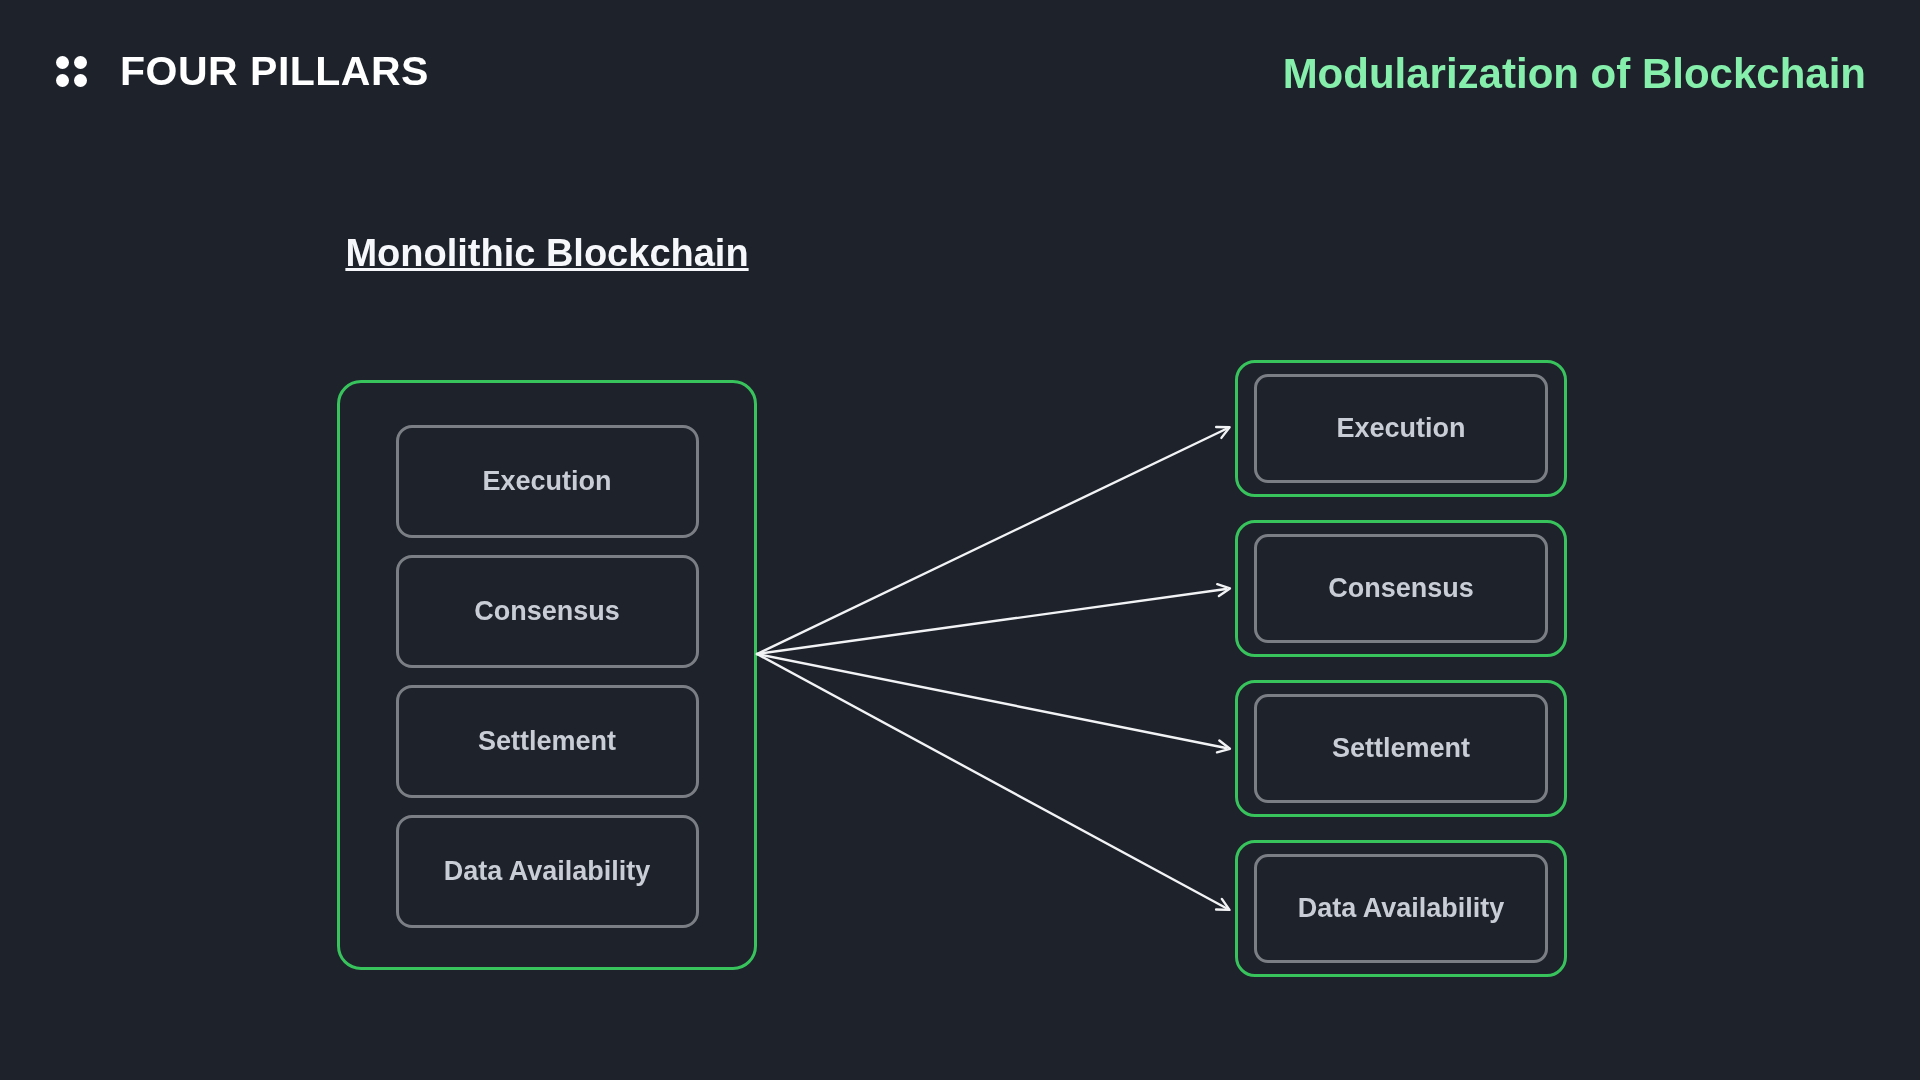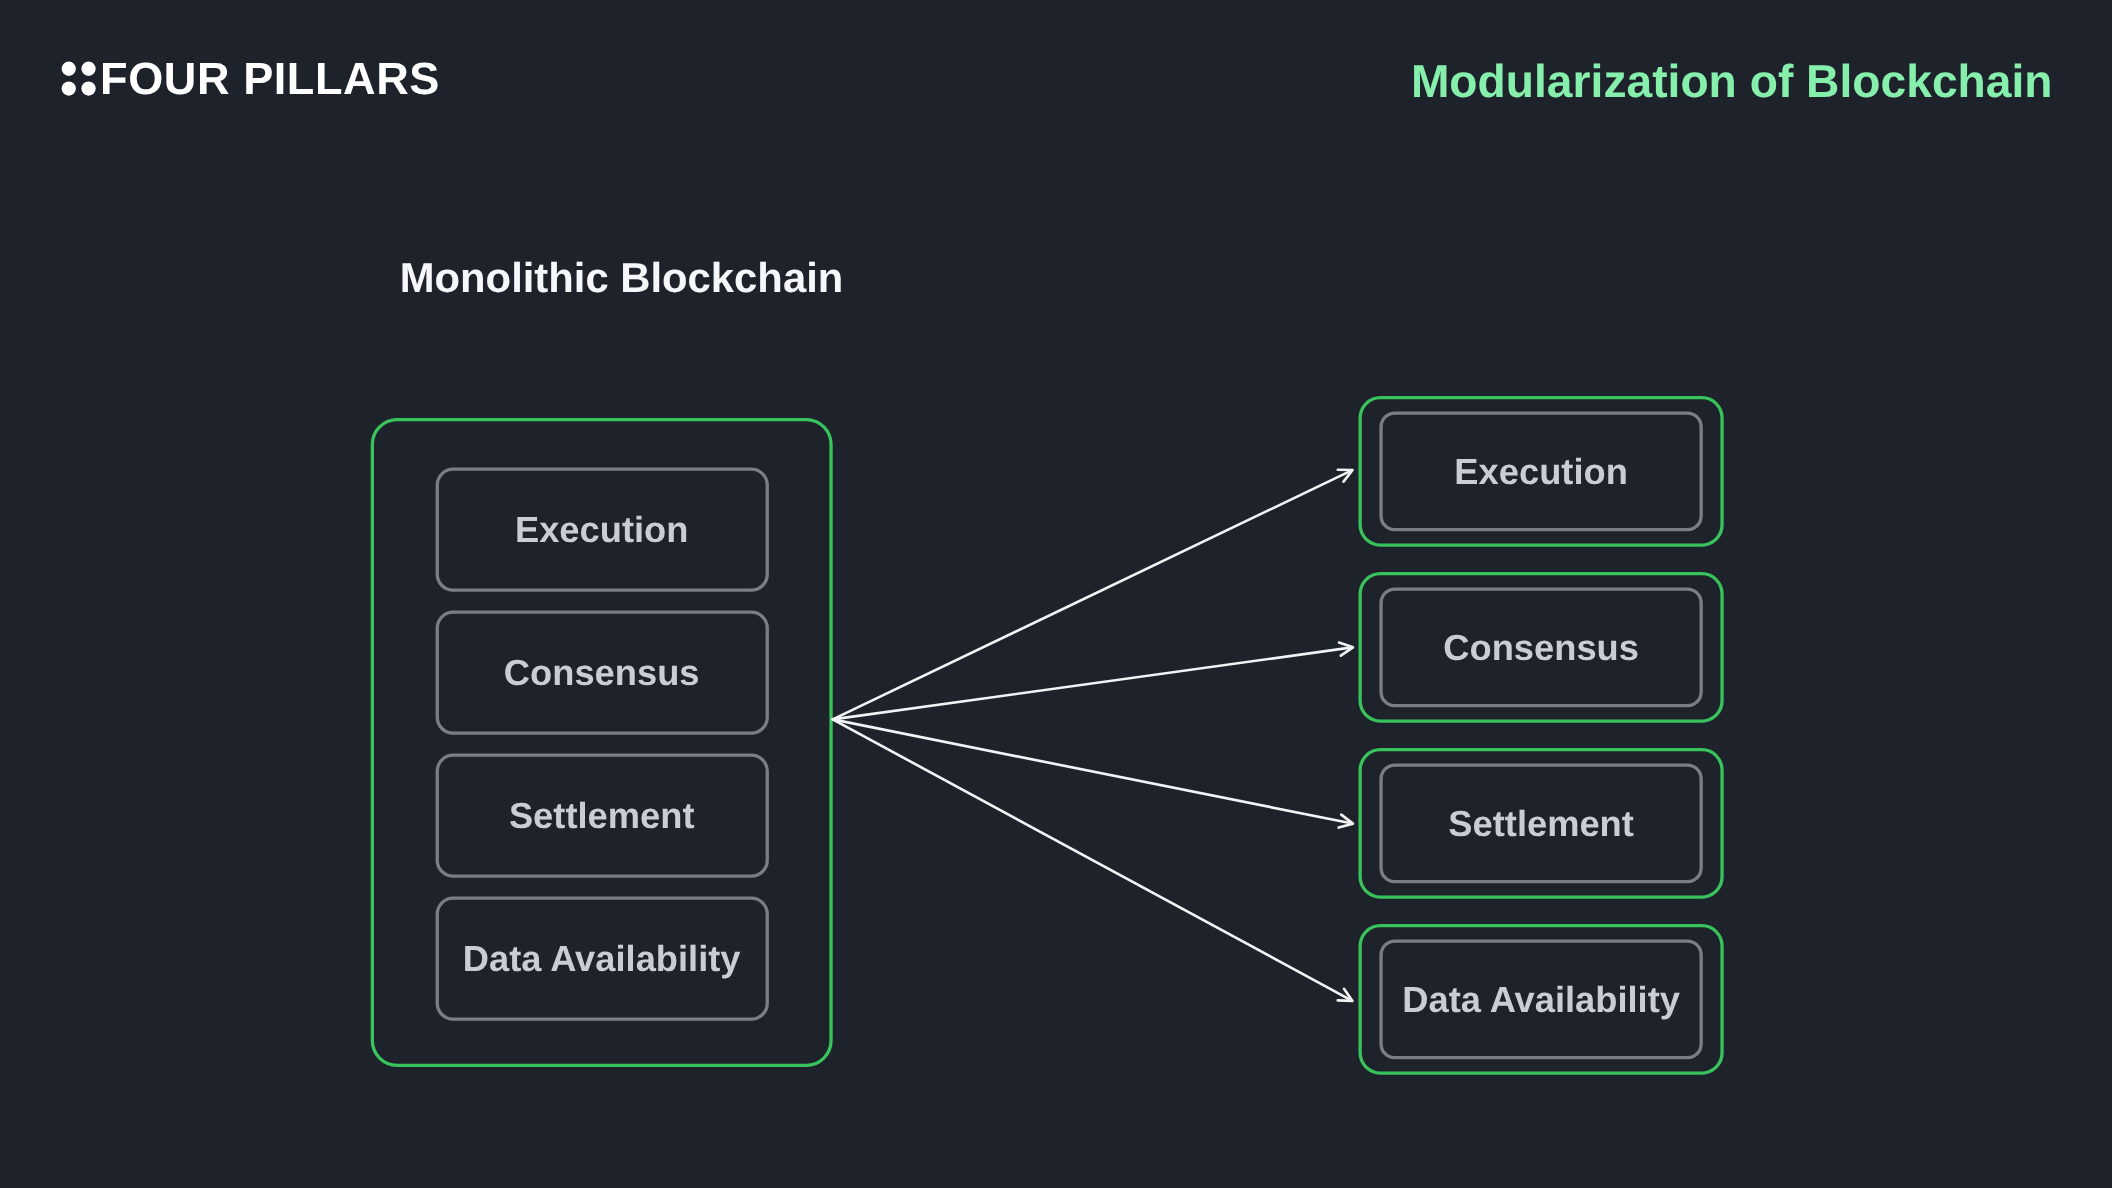--- a/index.html
+++ b/index.html
@@ -18,21 +18,21 @@
     background: #1d222b;
   }
 
   
   .brand {
     position: absolute;
     left: 56px;
     top: 48px;
     display: flex;
     align-items: center;
-    gap: 4px;
+    gap: 33px;
   }
   .dots {
     display: grid;
     grid-template-columns: 13px 13px;
     grid-template-rows: 13px 13px;
     gap: 5px;
   }
   .dots span {
     width: 13px;
     height: 13px;
@@ -60,21 +60,21 @@
   .section-heading {
     position: absolute;
     top: 232px;
     width: 490px;
     text-align: center;
     color: #f5f7fa;
     font-size: 38px;
     font-weight: bold;
     white-space: nowrap;
   }
-  .heading-left  { left: 320px; }
+  .heading-left  { left: 302px; text-decoration: underline; }
   .heading-right { left: 1156px; }
 
   
   .mono-container {
     position: absolute;
     left: 337px;
     top: 380px;
     width: 420px;
     height: 590px;
     border: 3px solid #38c35c;
@@ -89,21 +89,21 @@
   .layer-box {
     width: 303px;
     height: 113px;
     border: 3px solid #7b7f85;
     border-radius: 16px;
     box-sizing: border-box;
     display: flex;
     align-items: center;
     justify-content: center;
     color: #c9ced6;
-    font-size: 33px;
+    font-size: 27px;
     font-weight: bold;
     white-space: nowrap;
     background: transparent;
   }
 
   
   .modular-column {
     position: absolute;
     left: 1235px;
     top: 360px;

